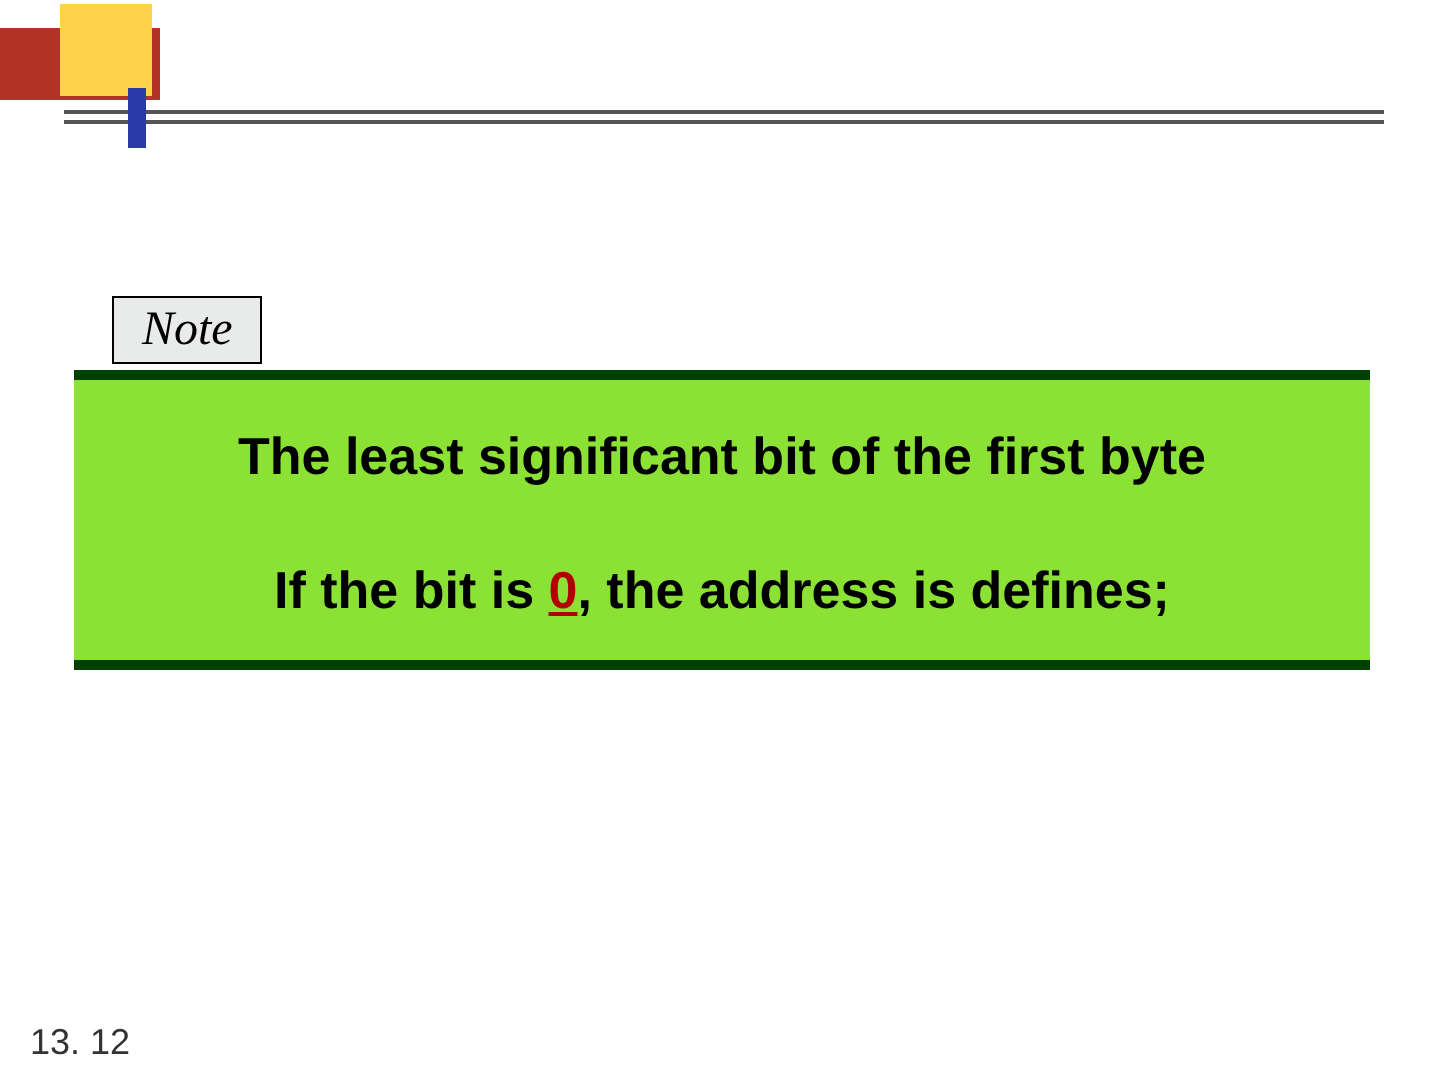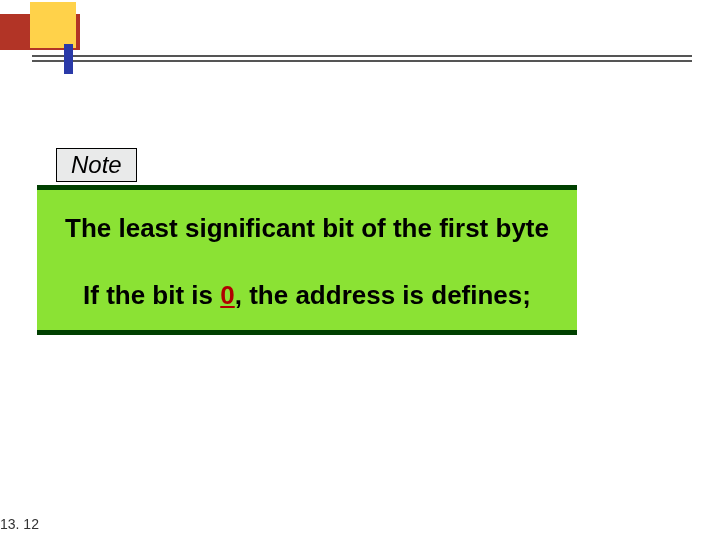--- a/index.html
+++ b/index.html
@@ -61,33 +61,33 @@
   }
 
   
   .note-box {
     position: absolute;
     top: 148px;
     left: 56px;
     padding: 4px 14px;
     background: #e9eaea;
     border: 1px solid #000;
-    font-family: Liberation Sans, sans-serif;
+    font-family: Liberation Serif, serif;
     font-style: italic;
     font-size: 24px;
     line-height: 1;
     color: #000;
   }
 
   
   .callout {
     position: absolute;
     top: 185px;
     left: 37px;
-    width: 540px;
+    width: 648px;
     background: #8be234;
     border-top: 5px solid #004000;
     border-bottom: 5px solid #004000;
     padding: 22px 20px 18px 20px;
   }
   .callout p {
     text-align: center;
     font-size: 26px;
     font-weight: bold;
     color: #000;
@@ -95,23 +95,23 @@
   }
   .callout .zero {
     color: #b00000;
     text-decoration: underline;
     text-decoration-color: #b00000;
   }
 
   
   .pagenum {
     position: absolute;
-    left: 0;
+    left: 15px;
     bottom: 8px;
-    font-size: 14px;
+    font-size: 18px;
     color: #333;
   }
 </style>
 </head>
 <body>
 
 <div class="slide">
 
   <div class="deco-header">
     <div class="red-rect"></div>

